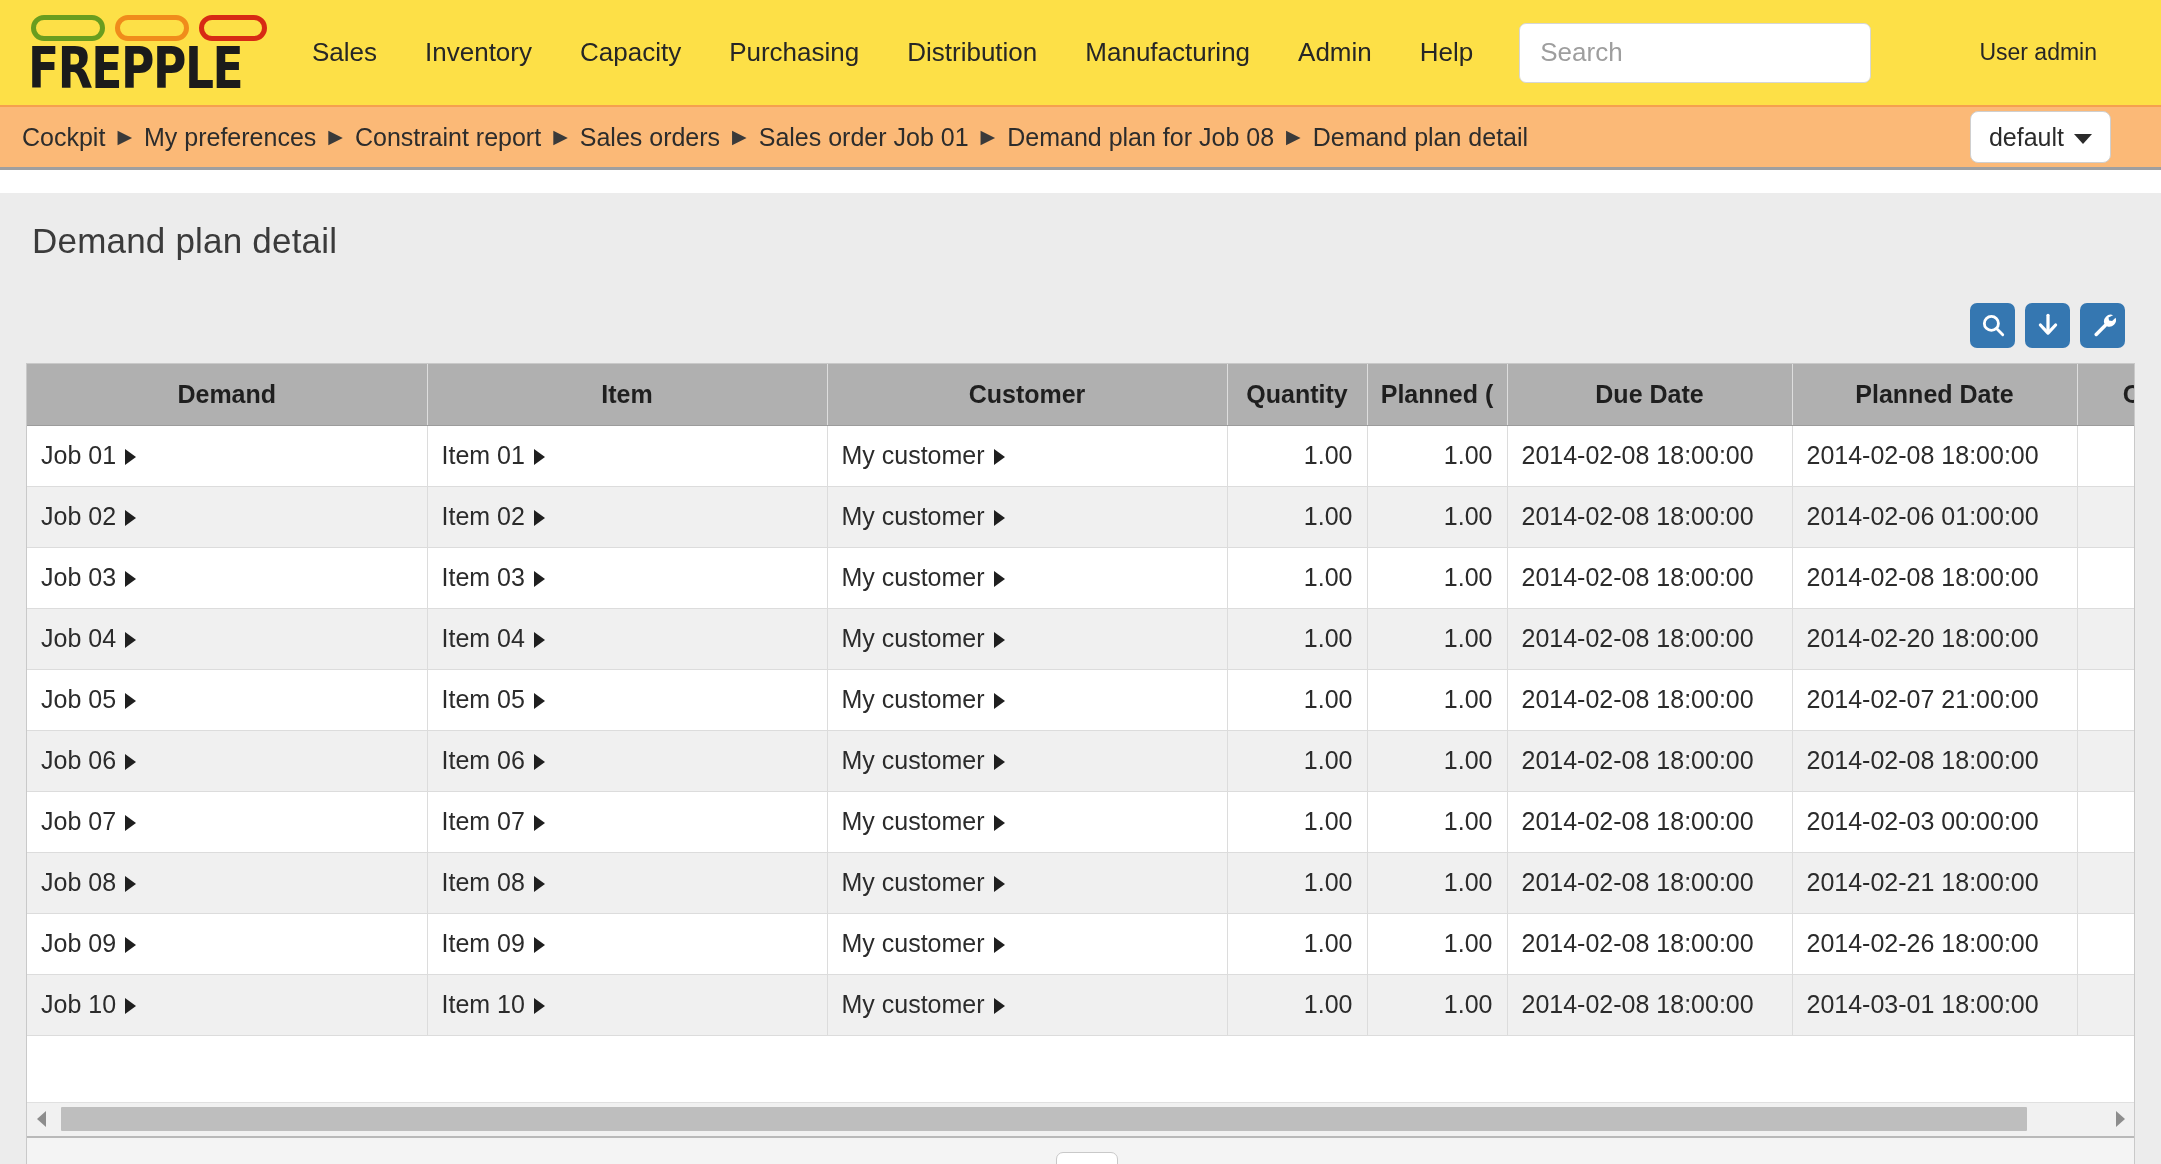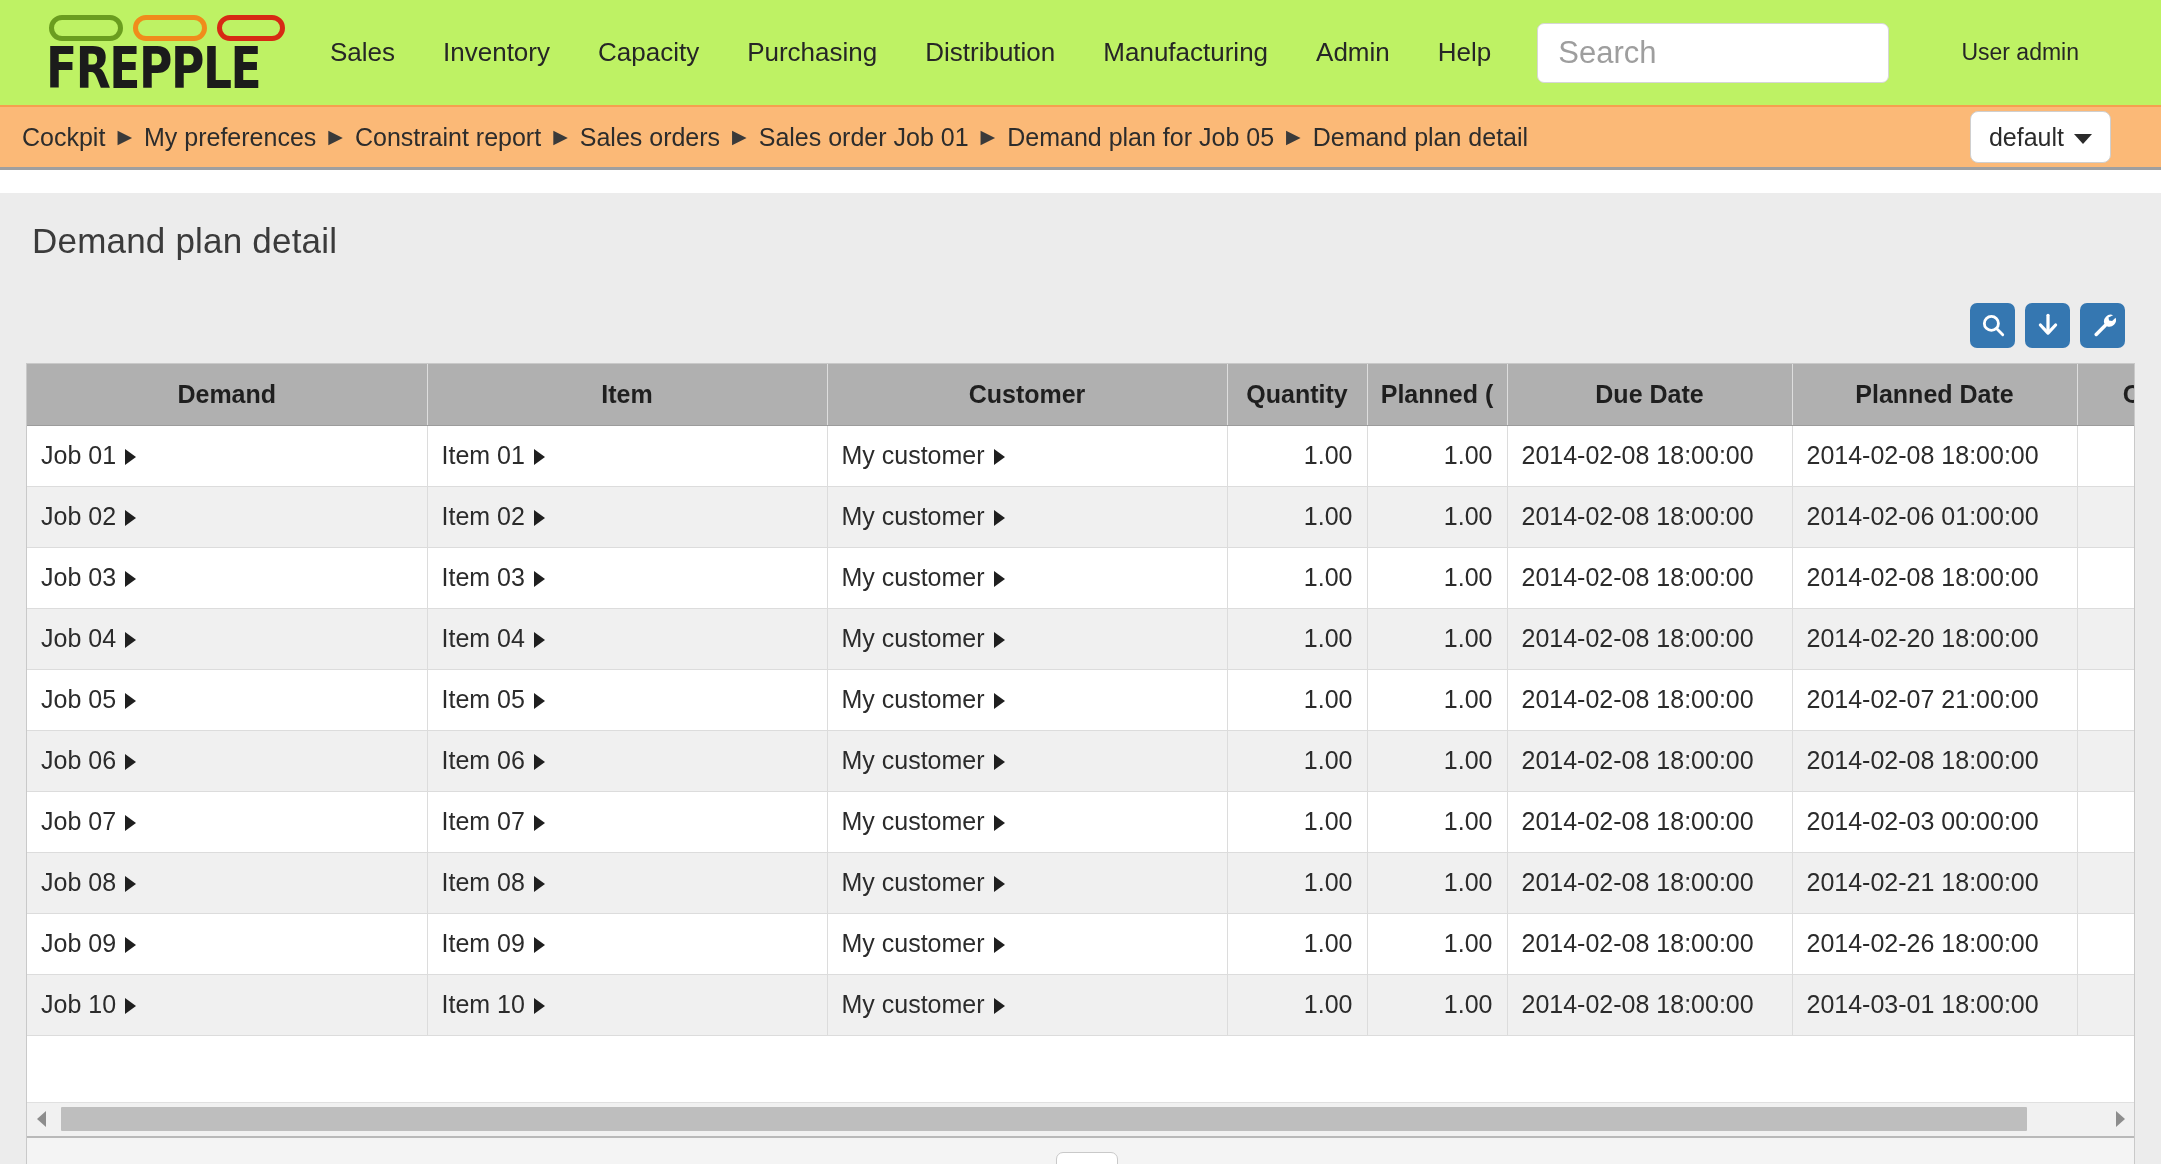--- a/index.html
+++ b/index.html
@@ -9,25 +9,25 @@
     width: 2161px; height: 1164px;
     background: #ffffff;
     font-family: "Liberation Sans", sans-serif;
     overflow: hidden;
   }
 
   
   #topnav {
     position: relative;
     height: 107px;
-    background: #bef264;
+    background: #fde047;
     border-bottom: 2px solid #f5a04f;
     display: flex;
     align-items: center;
-    padding: 0 40px;
+    padding: 0 22px;
   }
   #logo-block {
     width: 252px;
     flex: 0 0 252px;
     display: flex;
     flex-direction: column;
     justify-content: center;
     padding-left: 6px;
   }
   #logo-pills { display: flex; gap: 10px; margin-bottom: 2px; padding-left: 3px; }
@@ -65,21 +65,21 @@
     cursor: pointer;
     text-decoration: none;
   }
   #search-wrap { margin-left: 24px; }
   #search-input {
     width: 352px;
     height: 60px;
     border: 1px solid #d6d6d6;
     border-radius: 7px;
     background: #ffffff;
-    font-size: 31px;
+    font-size: 26px;
     color: #333;
     padding: 0 20px;
     font-family: "Liberation Sans", sans-serif;
     outline: none;
   }
   #search-input::placeholder { color: #9e9e9e; }
   #user-area {
     margin-left: auto;
     font-size: 23px;
     color: #262626;
@@ -380,21 +380,21 @@
     <span class="crumb">Cockpit</span>
     <span class="crumb-sep">▶</span>
     <span class="crumb">My preferences</span>
     <span class="crumb-sep">▶</span>
     <span class="crumb">Constraint report</span>
     <span class="crumb-sep">▶</span>
     <span class="crumb">Sales orders</span>
     <span class="crumb-sep">▶</span>
     <span class="crumb">Sales order Job 01</span>
     <span class="crumb-sep">▶</span>
-    <span class="crumb">Demand plan for Job 05</span>
+    <span class="crumb">Demand plan for Job 08</span>
     <span class="crumb-sep">▶</span>
     <span class="crumb last">Demand plan detail</span>
   </div>
 
   <div id="default-btn">
     <span>default</span>
     <span class="caret-down"></span>
   </div>
 </div>
 

